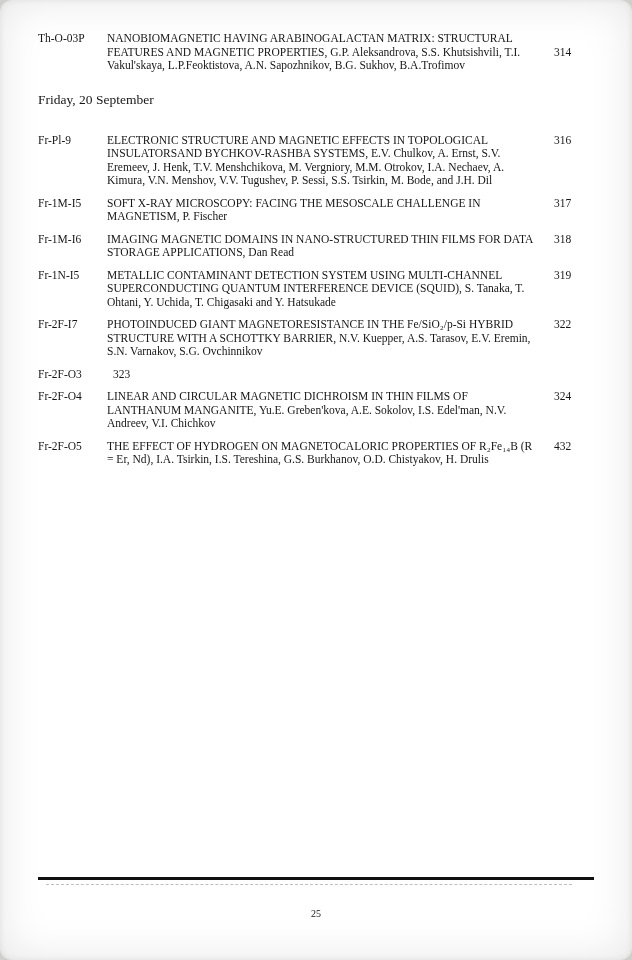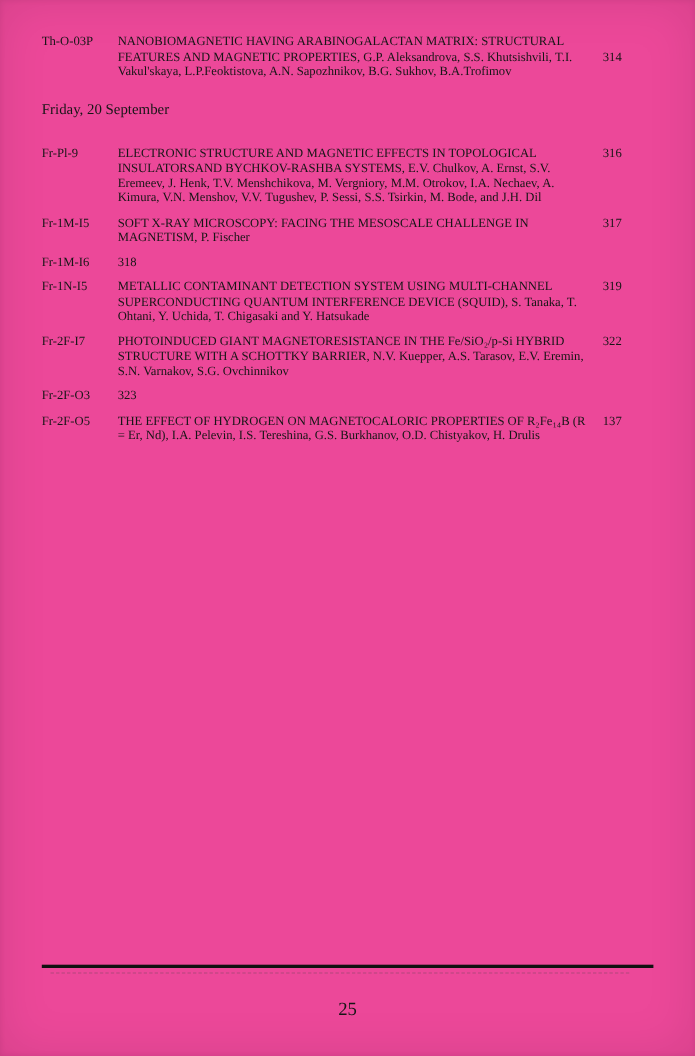--- a/index.html
+++ b/index.html
@@ -5,40 +5,41 @@
   * { box-sizing: border-box; }
   html, body { margin: 0; padding: 0; }
   body {
     width: 632px; height: 960px;
     background: #cfcfcb;
     font-family: "Liberation Serif", serif;
   }
   .scan-page {
     position: relative;
     width: 632px; height: 960px;
-    background: #ec4899;
+    background: #ffffff;
     color: #161616;
     overflow: hidden;
     box-shadow: inset 0 0 45px rgba(0,0,0,0.10), inset 0 0 6px rgba(0,0,0,0.08);
+    border-radius: 12px;
   }
   .content {
     position: absolute;
     left: 38px; top: 32px;
     width: 556px;
   }
   .toc-row {
     display: flex;
     align-items: flex-start;
     margin-bottom: 9px;
     font-size: 11.5px;
     line-height: 13.5px;
   }
   .toc-code  { flex: 0 0 69px; width: 69px; }
   .toc-title { flex: 1 1 auto; padding-right: 14px; }
-  .toc-page  { flex: 0 0 46px; text-align: left; padding-right: 17px; }
+  .toc-page  { flex: 0 0 46px; text-align: center; padding-right: 17px; }
   .center-page .toc-page { align-self: center; }
   .u { }
   .section-heading {
     font-size: 13.5px;
     font-weight: normal;
     margin: 19px 0 26px 0;
   }
   .bottom-rule {
     position: absolute;
     left: 38px; right: 38px; top: 877px;
@@ -48,21 +49,21 @@
   .bottom-rule-artifact {
     position: absolute;
     left: 46px; right: 60px; top: 884px;
     border-top: 1px dashed rgba(70,70,70,0.35);
   }
   .page-number {
     position: absolute;
     top: 908px; left: 0;
     width: 100%;
     text-align: center;
-    font-size: 17px;
+    font-size: 10px;
   }
 </style>
 </head>
 <body>
 
 <div class="scan-page">
   <div class="content">
     <div id="pre-entries">
         <div class="toc-row center-page">
           <div class="toc-code">Th-O-03P</div>
@@ -77,39 +78,45 @@
           <div class="toc-title"><span>ELECTRONIC STRUCTURE AND MAGNETIC EFFECTS IN TOPOLOGICAL INSULATORSAND BYCHKOV-RASHBA SYSTEMS, </span><span class="u">E.V. Chulkov</span><span>, A. Ernst, S.V. Eremeev, J. Henk, T.V. Menshchikova, M. Vergniory, M.M. Otrokov, I.A. Nechaev, A. Kimura, V.N. Menshov, V.V. Tugushev, P. Sessi, S.S. Tsirkin, M. Bode, and J.H. Dil</span></div>
           <div class="toc-page">316</div>
         </div>
         <div class="toc-row">
           <div class="toc-code">Fr-1M-I5</div>
           <div class="toc-title"><span>SOFT X-RAY MICROSCOPY: FACING THE MESOSCALE CHALLENGE IN MAGNETISM, </span><span class="u">P. Fischer</span></div>
           <div class="toc-page">317</div>
         </div>
         <div class="toc-row">
           <div class="toc-code">Fr-1M-I6</div>
+          <div class="toc-title"><span>IMAGING MAGNETIC DOMAINS IN NANO-STRUCTURED THIN FILMS FOR DATA STORAGE APPLICATIONS, </span><span class="u">Dan Read</span></div>
           <div class="toc-page">318</div>
         </div>
         <div class="toc-row">
           <div class="toc-code">Fr-1N-I5</div>
           <div class="toc-title"><span>METALLIC CONTAMINANT DETECTION SYSTEM USING MULTI-CHANNEL SUPERCONDUCTING QUANTUM INTERFERENCE DEVICE (SQUID), </span><span class="u">S. Tanaka</span><span>, T. Ohtani, Y. Uchida, T. Chigasaki and Y. Hatsukade</span></div>
           <div class="toc-page">319</div>
         </div>
         <div class="toc-row">
           <div class="toc-code">Fr-2F-I7</div>
           <div class="toc-title"><span>PHOTOINDUCED GIANT MAGNETORESISTANCE IN THE Fe/SiO₂/p-Si HYBRID STRUCTURE WITH A SCHOTTKY BARRIER, </span><span class="u">N.V. Kuepper</span><span>, A.S. Tarasov, E.V. Eremin, S.N. Varnakov, S.G. Ovchinnikov</span></div>
           <div class="toc-page">322</div>
         </div>
         <div class="toc-row">
           <div class="toc-code">Fr-2F-O3</div>
           <div class="toc-page">323</div>
         </div>
         <div class="toc-row">
+          <div class="toc-code">Fr-2F-O4</div>
+          <div class="toc-title"><span>LINEAR AND CIRCULAR MAGNETIC DICHROISM IN THIN FILMS OF LANTHANUM MANGANITE, </span><span class="u">Yu.E. Greben'kova</span><span>, A.E. Sokolov, I.S. Edel'man, N.V. Andreev, V.I. Chichkov</span></div>
+          <div class="toc-page">324</div>
+        </div>
+        <div class="toc-row">
           <div class="toc-code">Fr-2F-O5</div>
-          <div class="toc-title"><span>THE EFFECT OF HYDROGEN ON MAGNETOCALORIC PROPERTIES OF R₂Fe₁₄B (R = Er, Nd), </span><span class="u">I.A. Pelevin</span><span>, I.S. Tereshina, G.S. Burkhanov, O.D. Chistyakov, H. Drulis</span></div>
-          <div class="toc-page">137</div>
+          <div class="toc-title"><span>THE EFFECT OF HYDROGEN ON MAGNETOCALORIC PROPERTIES OF R₂Fe₁₄B (R = Er, Nd), </span><span class="u">I.A. Tsirkin</span><span>, I.S. Tereshina, G.S. Burkhanov, O.D. Chistyakov, H. Drulis</span></div>
+          <div class="toc-page">432</div>
         </div>
       </div>
   </div>
   <div class="bottom-rule"></div>
   <div class="bottom-rule-artifact"></div>
   <div class="page-number">25</div>
 </div>
 
 </body></html>

